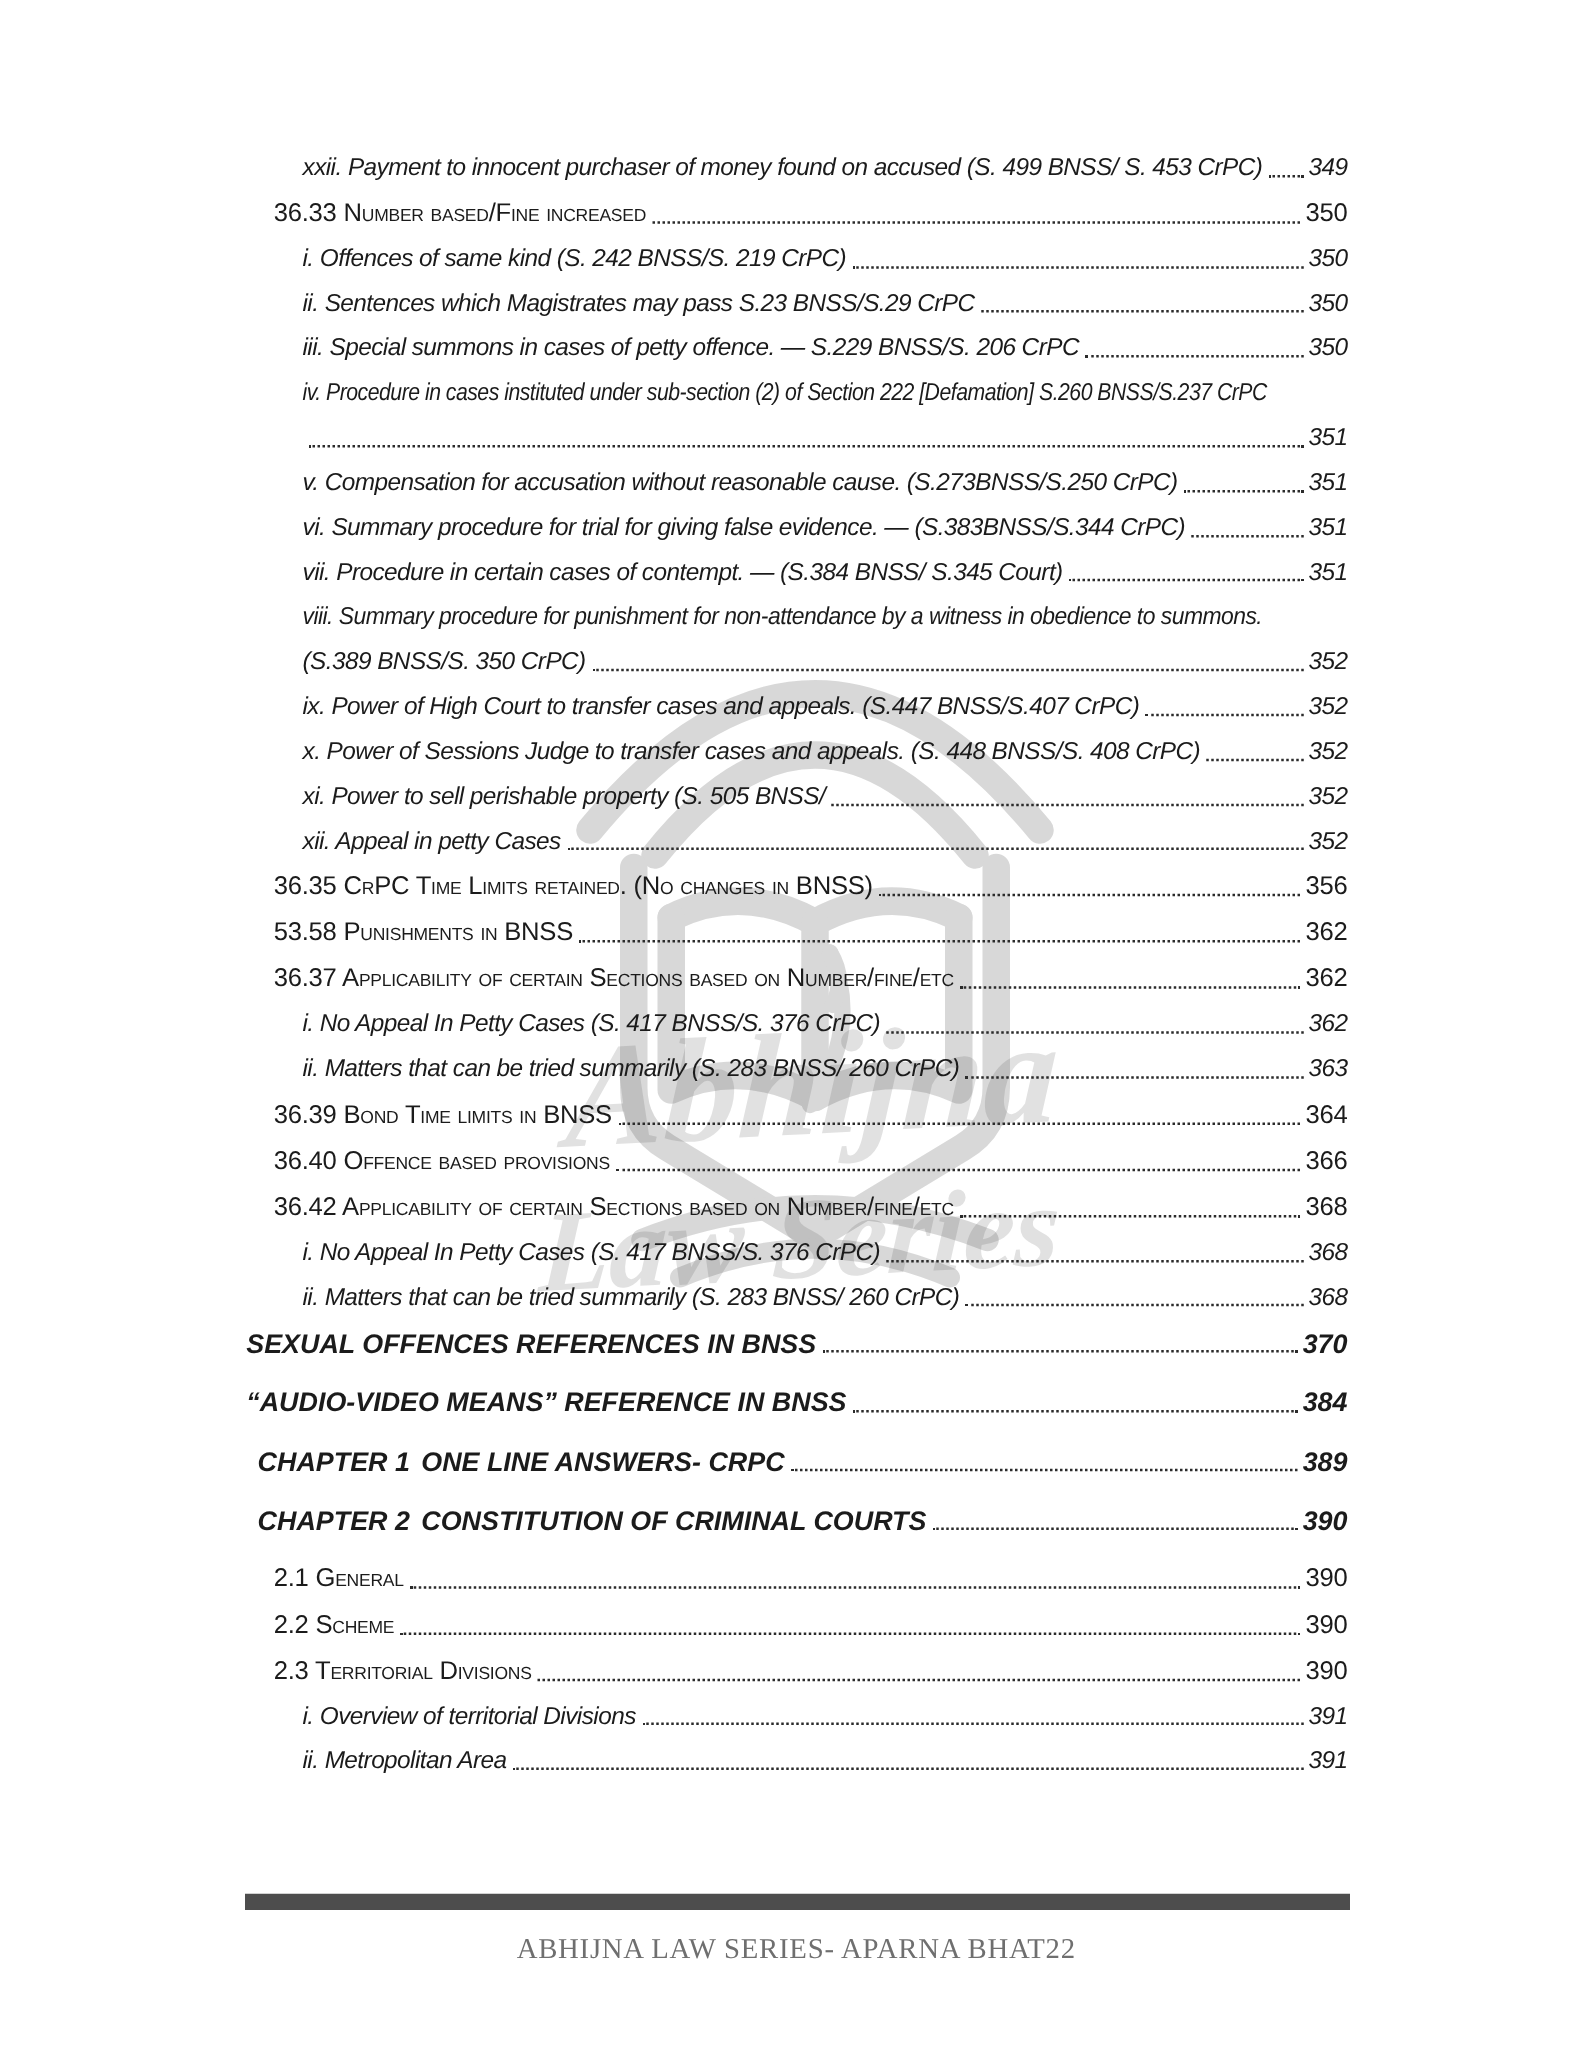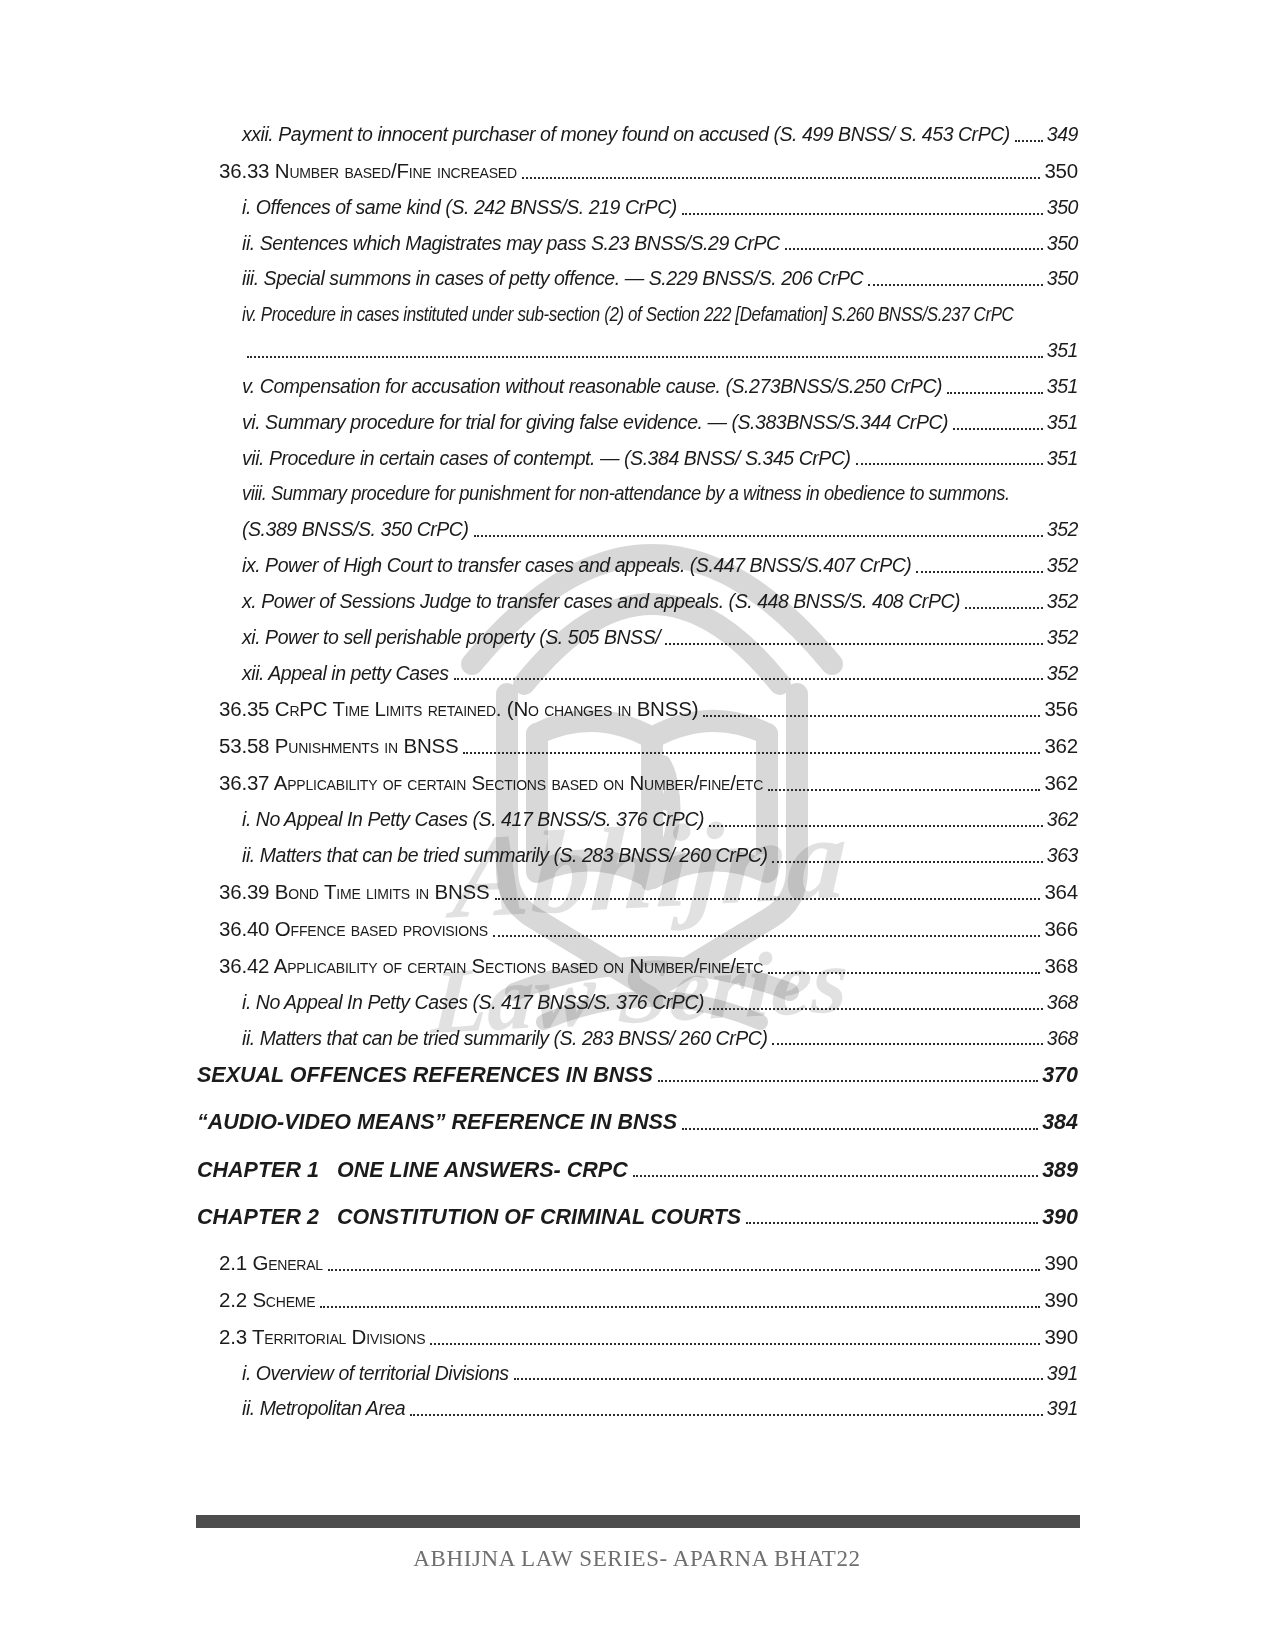--- a/index.html
+++ b/index.html
@@ -27,20 +27,21 @@
   
   .content{
     position:absolute;left:197px;top:124px;width:881px;z-index:1;
   }
   .row{
     display:flex;align-items:flex-end;
     font-size:19.5px;line-height:1.12;
     letter-spacing:-0.45px;
     margin-bottom:14px;
     white-space:nowrap;
+    text-align:center;
   }
   .row .lbl{flex:0 0 auto;}
   .row .leader{
     flex:1 1 0;min-width:0;
     border-bottom:2.4px dotted #2b2b2b;
     margin:0 4px 4px 5px;
     height:0;
   }
   .row .pg{flex:0 0 auto;}
   
@@ -136,21 +137,21 @@
         <span class="lbl">v. Compensation for accusation without reasonable cause. (S.273BNSS/S.250 CrPC)</span>
         <span class="leader"></span>
         <span class="pg">351</span>
       </div>
       <div class="row italic lv3">
         <span class="lbl">vi. Summary procedure for trial for giving false evidence. — (S.383BNSS/S.344 CrPC)</span>
         <span class="leader"></span>
         <span class="pg">351</span>
       </div>
       <div class="row italic lv3">
-        <span class="lbl">vii. Procedure in certain cases of contempt. — (S.384 BNSS/ S.345 CrPC)</span>
+        <span class="lbl">vii. Procedure in certain cases of contempt. — (S.384 BNSS/ S.345 Court)</span>
         <span class="leader"></span>
         <span class="pg">351</span>
       </div>
       <div class="row italic lv3">
         <span class="lbl squeeze" style="transform: scaleX(0.94);">viii. Summary procedure for punishment for non-attendance by a witness in obedience to summons.</span>
       </div>
       <div class="row italic lv3">
         <span class="lbl">(S.389 BNSS/S. 350 CrPC)</span>
         <span class="leader"></span>
         <span class="pg">352</span>

